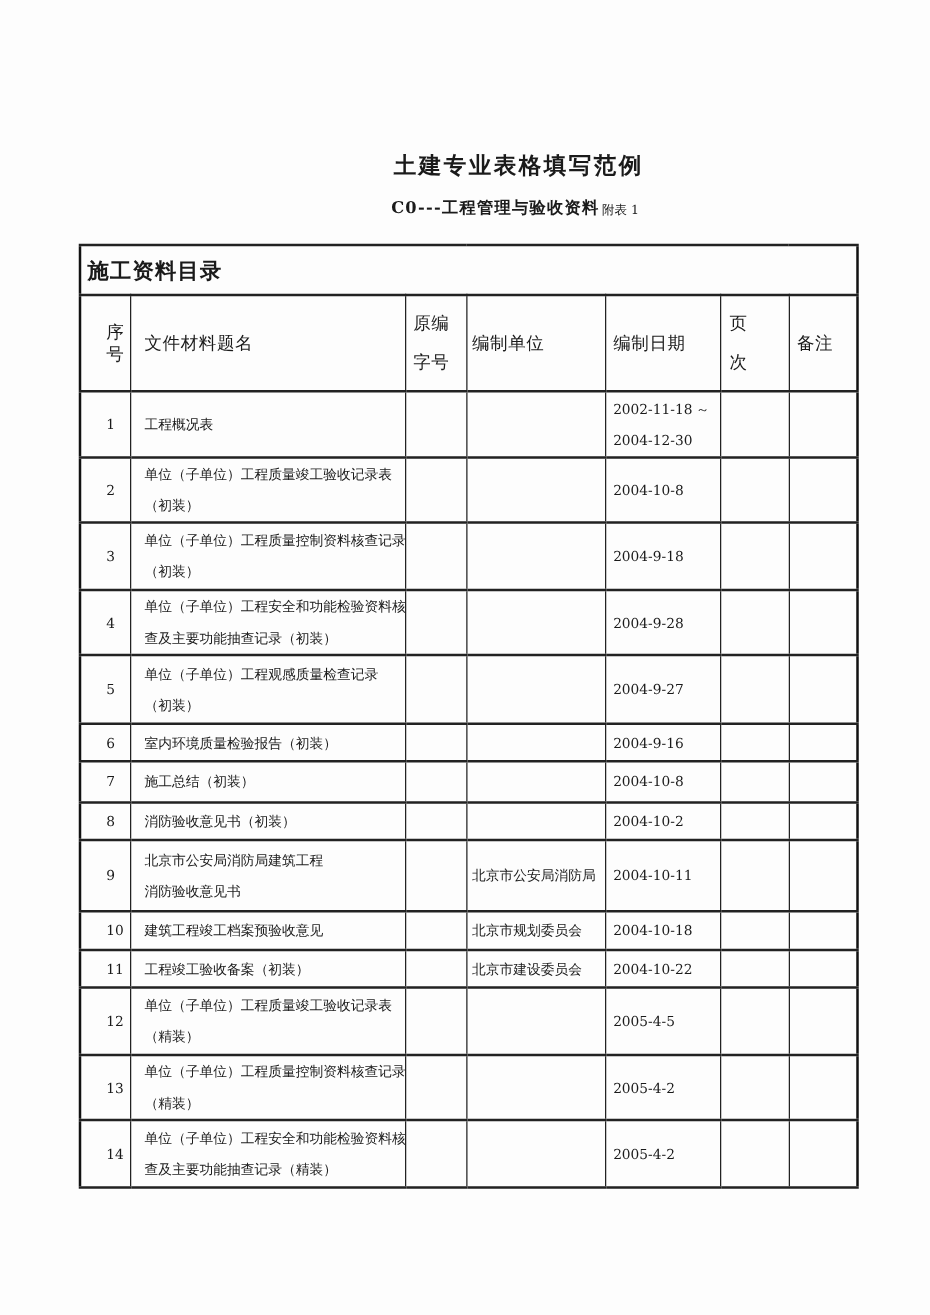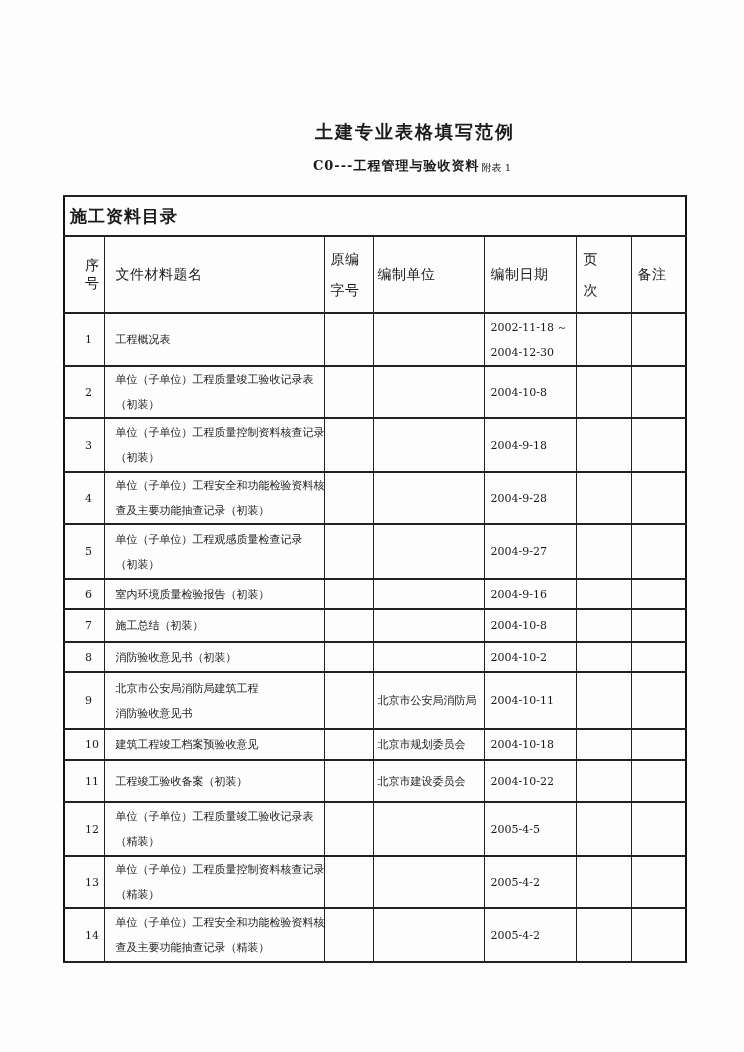--- a/index.html
+++ b/index.html
@@ -264,21 +264,21 @@
       <td class="c-no">10</td>
       <td class="c-title">
             <div class="line">建筑工程竣工档案预验收意见</div>
           </td>
       <td class="c-orig"></td>
       <td class="c-unit">北京市规划委员会</td>
       <td class="c-date">2004-10-18</td>
       <td class="c-page"></td>
       <td class="c-remark"></td>
     </tr>
-        <tr style="height: 42px;">
+        <tr style="height: 30px;">
       <td class="c-no">11</td>
       <td class="c-title">
             <div class="line">工程竣工验收备案（初装）</div>
           </td>
       <td class="c-orig"></td>
       <td class="c-unit">北京市建设委员会</td>
       <td class="c-date">2004-10-22</td>
       <td class="c-page"></td>
       <td class="c-remark"></td>
     </tr>

